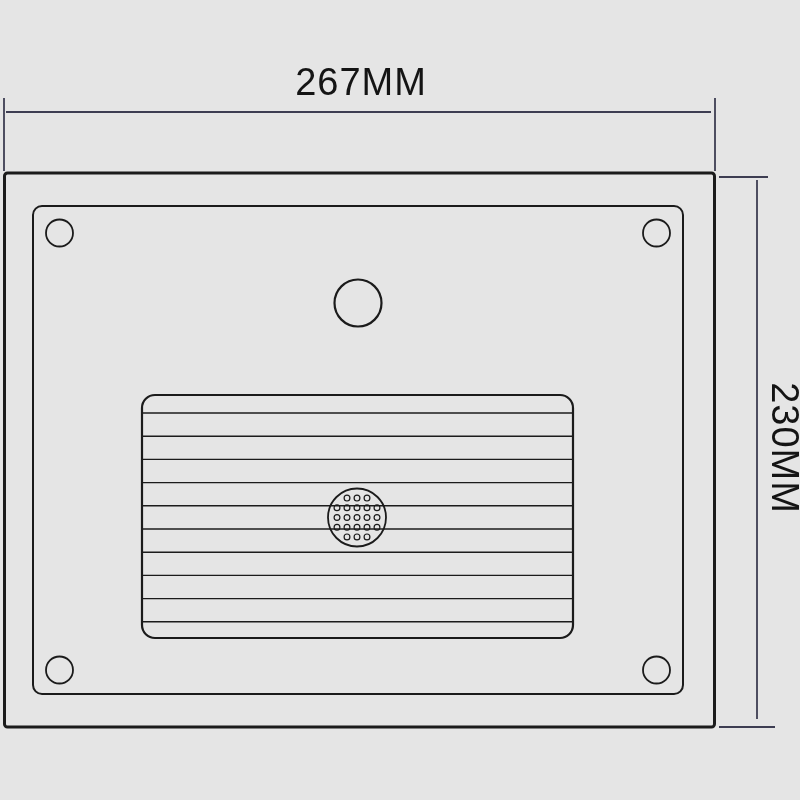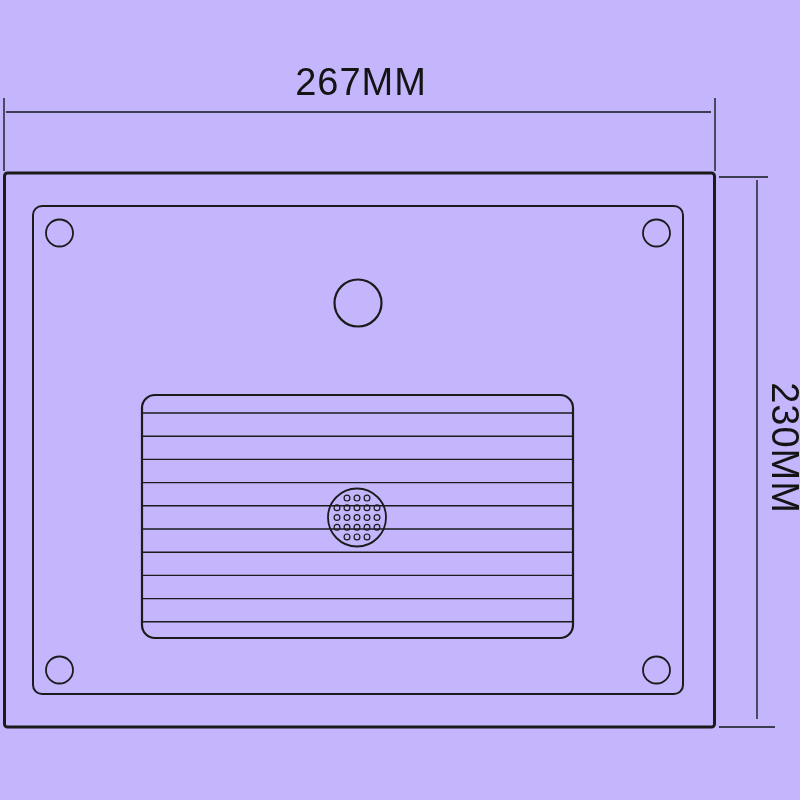--- a/index.html
+++ b/index.html
@@ -8,21 +8,21 @@
     width: 800px;
     height: 800px;
     background: #ffffff;
     overflow: hidden;
     font-family: "Liberation Sans", "DejaVu Sans", sans-serif;
   }
   .stage {
     position: relative;
     width: 800px;
     height: 800px;
-    background: #c4b5fd;
+    background: #e5e5e5;
   }
   .stage svg {
     position: absolute;
     left: 0;
     top: 0;
   }
   .dim-label {
     position: absolute;
     color: #141414;
     font-size: 38px;

